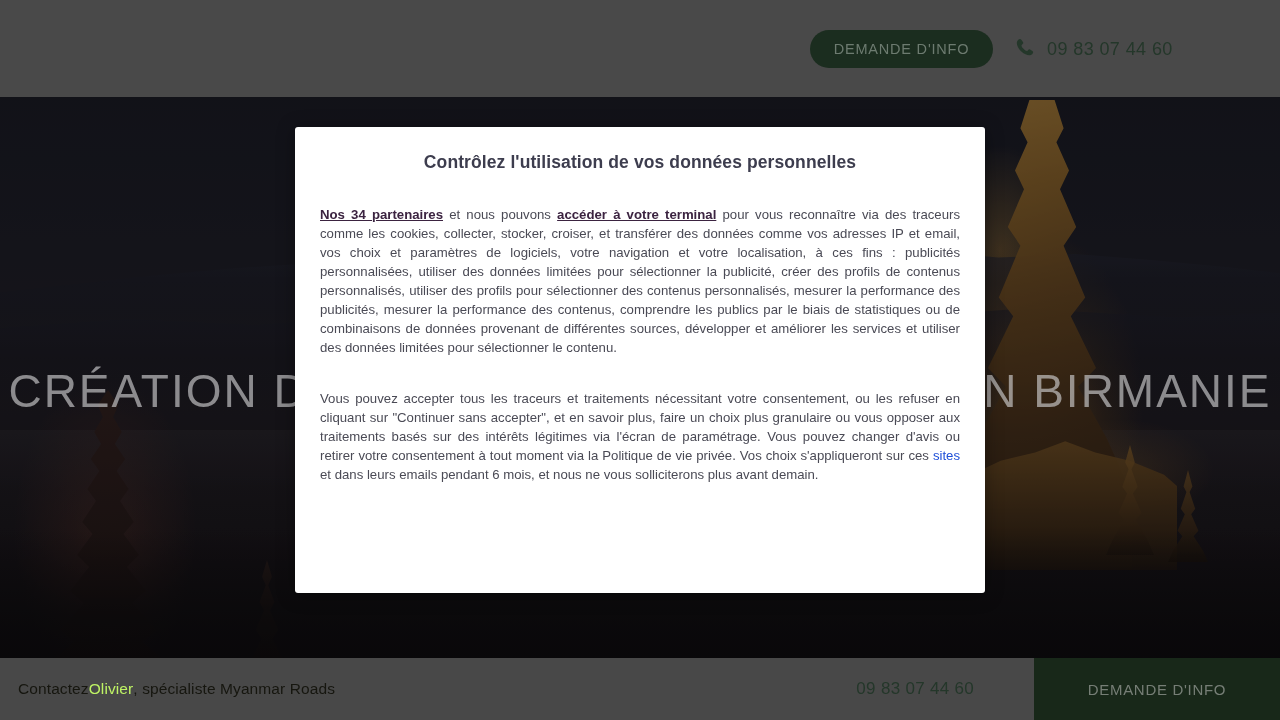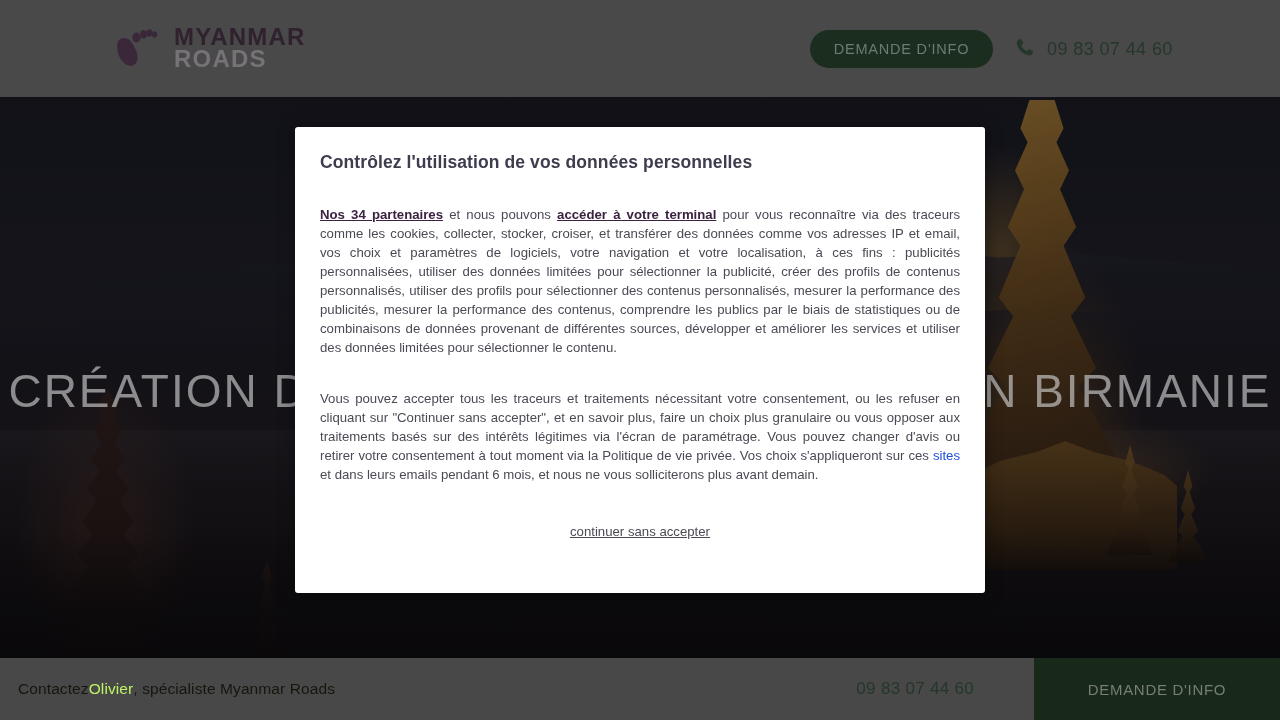--- a/index.html
+++ b/index.html
@@ -151,20 +151,21 @@
   
   .modal {
     position: absolute; left: 295px; top: 127px; width: 690px; height: 466px;
     background: #ffffff; border-radius: 3px;
     box-shadow: 0 2px 18px rgba(0,0,0,0.35);
     padding: 25px 25px 0 25px;
   }
   .modal-title {
     font-size: 17.5px; color: #3d3d4e; font-weight: 700; letter-spacing: 0.1px;
     margin-bottom: 20px;
+    text-align: center;
   }
   .modal-p {
     font-size: 13.2px; line-height: 19px; color: #4a4a55;
     text-align: justify; margin-bottom: 14px; margin-top: 32px;
   }
   .lnk-strong { color: #3b2340; font-weight: 700; text-decoration: underline; cursor: pointer; }
   .lnk { color: #1d4ed8; cursor: pointer; }
 
   .modal-actions {
     display: flex; justify-content: center; align-items: center; gap: 12px; margin-top: 20px;
@@ -222,35 +223,20 @@
     <div class="stupa-left"></div>
     <div class="stupa-small"></div>
     <div class="foliage"></div>
   </div>
   <div class="hero-dim"></div>
 
   <div class="hero-title">CRÉATION DE VOYAGES SUR-MESURE EN BIRMANIE</div>
 
   <div class="header">
 
-    <div class="logo">
-      <div class="logo-foot">
-        <svg viewBox="0 0 52 52" width="52" height="52" aria-hidden="true">
-          <path d="M14 16 C8 16 6 22 7.5 29 C9 36 13 42 18.5 43.5 C24 45 27.5 41 27.5 35.5 C27.5 30 24.5 25 22 21 C19.8 17.5 17.5 16 14 16 Z" fill="#3a283a"></path>
-          <ellipse cx="26.5" cy="15.5" rx="4.1" ry="5.0" fill="#3a283a"></ellipse>
-          <ellipse cx="33.5" cy="12.2" rx="3.4" ry="4.2" fill="#3a283a"></ellipse>
-          <ellipse cx="39.4" cy="11.0" rx="3.0" ry="3.7" fill="#3a283a"></ellipse>
-          <ellipse cx="44.6" cy="12.4" rx="2.6" ry="3.2" fill="#3a283a"></ellipse>
-        </svg>
-      </div>
-      <div class="logo-words">
-        <div class="logo-myanmar">MYANMAR</div>
-        <div class="logo-roads">ROADS</div>
-      </div>
-    </div>
 
 
     <div class="cta-pill">
       <span>DEMANDE D'INFO</span>
     </div>
 
     <div class="phone-block">
       <span>
         <svg viewBox="0 0 24 24" width="22" height="22" aria-hidden="true">
           <path d="M6.6 3.2 C5.2 3.2 3.3 5.1 3.1 7.2 C2.8 10.4 5.3 14.6 8.3 17.3 C11.2 20 15.1 21.4 17.6 21 C19.6 20.7 21 18.7 20.9 17.4 C20.8 16.6 17.9 14.6 17 14.4 C16.2 14.2 15.2 15.5 14.6 16.2 C14 16.9 12.3 16 10.4 14 C8.5 12 7.7 10.3 8.4 9.7 C9.1 9.1 10.4 8.2 10.2 7.4 C10 6.5 7.9 3.3 6.6 3.2 Z" fill="#24372a"></path>
@@ -269,21 +255,20 @@
       <span class="lnk-strong">Nos 34 partenaires</span><span> et nous pouvons </span><span class="lnk-strong">accéder à votre terminal</span><span> pour vous reconnaître via des traceurs comme les cookies, collecter, stocker, croiser, et transférer des données comme vos adresses IP et email, vos choix et paramètres de logiciels, votre navigation et votre localisation, à ces fins : publicités personnalisées, utiliser des données limitées pour sélectionner la publicité, créer des profils de contenus personnalisés, utiliser des profils pour sélectionner des contenus personnalisés, mesurer la performance des publicités, mesurer la performance des contenus, comprendre les publics par le biais de statistiques ou de combinaisons de données provenant de différentes sources, développer et améliorer les services et utiliser des données limitées pour sélectionner le contenu.</span>
     </p>
 
     <p class="modal-p">
       <span>Vous pouvez accepter tous les traceurs et traitements nécessitant votre consentement, ou les refuser en cliquant sur "Continuer sans accepter", et en savoir plus, faire un choix plus granulaire ou vous opposer aux traitements basés sur des intérêts légitimes via l'écran de paramétrage. Vous pouvez changer d'avis ou retirer votre consentement à tout moment via la Politique de vie privée. Vos choix s'appliqueront sur ces </span><span class="lnk">sites</span><span> et dans leurs emails pendant 6 mois, et nous ne vous solliciterons plus avant demain.</span>
     </p>
 
     <div class="modal-actions">
     </div>
 
-    <a class="refuse-link" href="#">continuer sans accepter</a>
 
   </div>
 
   <div class="bottom-bar">
     <div class="bb-left">
       <span>Contactez </span>
         <span class="bb-name">Olivier</span>
         <span>, spécialiste Myanmar Roads</span>
     </div>
     <div class="bb-phone">09 83 07 44 60</div>

